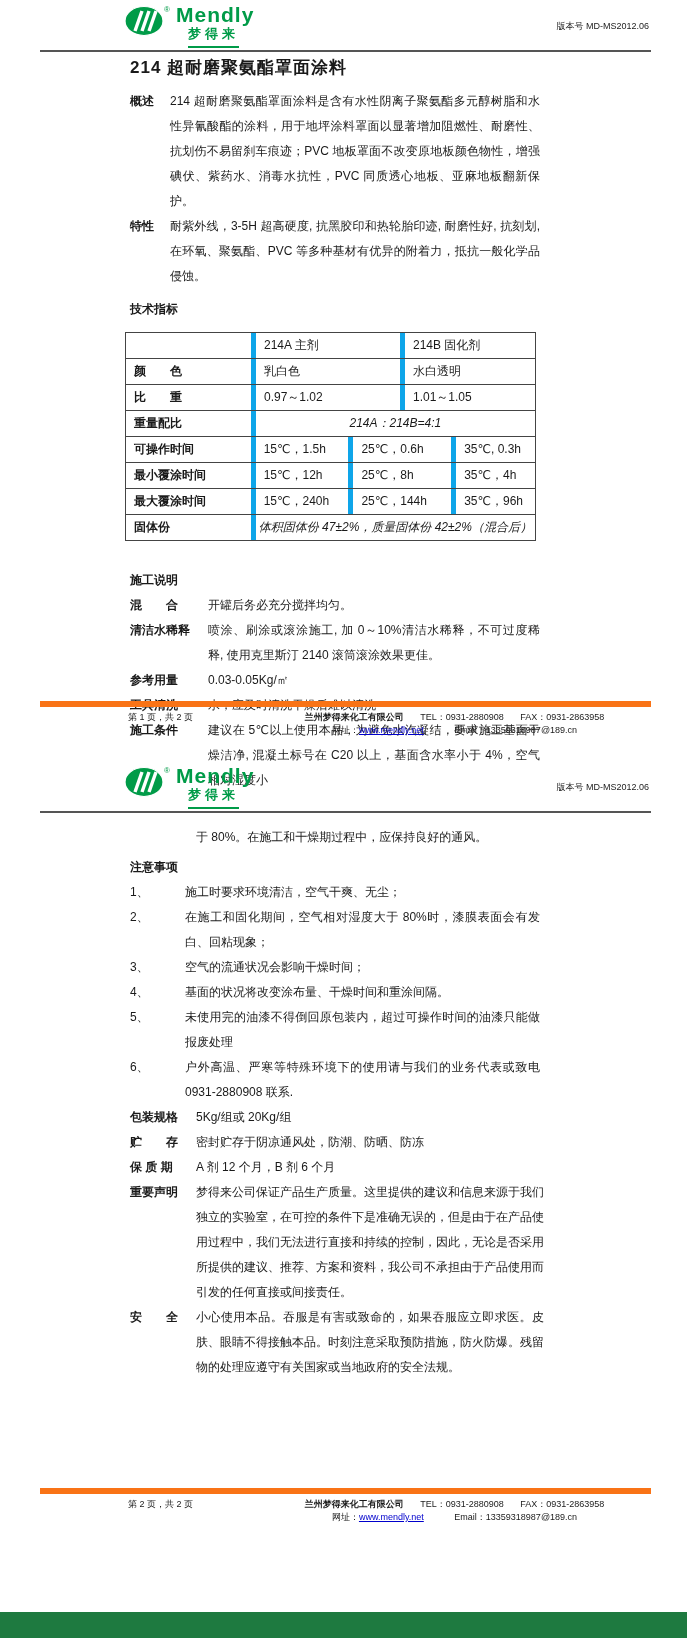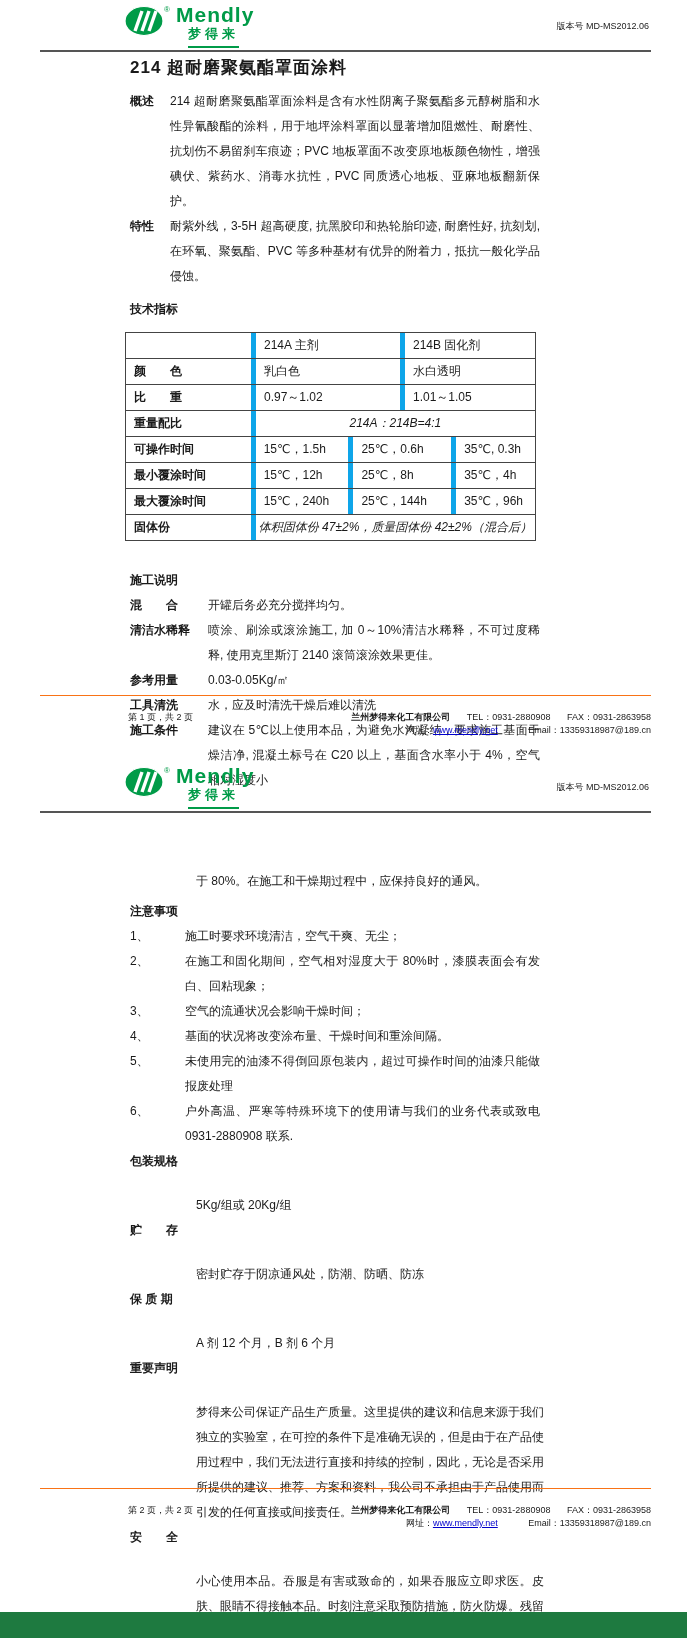--- a/index.html
+++ b/index.html
@@ -38,45 +38,45 @@
   .row{display:flex;margin-left:130px;font-size:12px;line-height:25px;}
   .row .lbl{font-weight:bold;flex-shrink:0;}
   .lbl-a{width:40px;}
   .lbl-b{width:78px;}
   .lbl-c{width:66px;}
   .num{width:55px;flex-shrink:0;}
   .txt{text-align:justify;}
   .w-ov{width:370px;}
   .w-cn{width:332px;}
   .w-nt{width:355px;}
-  .w-fd{width:348px;margin-top:44px;}
+  .w-fd{width:348px;}
   .sec-head{font-size:12px;font-weight:bold;margin-left:130px;line-height:25px;}
 
   
   .tbl{margin:10px 0 0 125px;width:411px;border:1px solid #444;font-size:12px;}
   .trow{display:flex;border-top:1px solid #444;}
   .trow:first-child{border-top:none;}
   .tcell{height:25px;line-height:24px;padding-left:8px;border-left:5px solid #0ea5e9;
          white-space:nowrap;overflow:hidden;}
   .tcell:first-child{border-left:none;}
   .t-lbl{width:125px;font-weight:bold;}
   .t-a{width:149px;}
   .t-b{width:135px;}
   .t-c1{width:98px;}
   .t-c2{width:103px;}
   .t-c3{width:84px;}
   .t-span{width:285px;text-align:center;padding-left:0;font-style:italic;}
 
   
-  .footer{position:absolute;left:40px;right:36px;border-top:1px solid #f97316;
-          padding-top:15px;display:flex;font-size:9px;line-height:13px;}
+  .footer{position:absolute;left:40px;right:36px;border-top:6px solid #f97316;
+          padding-top:4px;display:flex;font-size:9px;line-height:13px;}
   .page-1 .footer{bottom:18px;}
   .page-2 .footer{top:733px;}
   .f-page{margin-left:88px;width:130px;}
-  .f-center{flex:1;text-align:right;}
+  .f-center{flex:1;text-align:center;}
   .f-company{font-weight:bold;}
   .f-gap{display:inline-block;width:14px;}
   .f-link{color:var(--link);text-decoration:underline;cursor:pointer;}
   .greenbar{position:absolute;left:0;right:0;bottom:0;height:26px;background:var(--bar);}
   .spacer27{height:27px;}
   .mt10{margin-top:10px;}
   .mt8{margin-top:8px;}
   .mt12{margin-top:12px;}
   .mt5{margin-top:5px;}
 </style>

